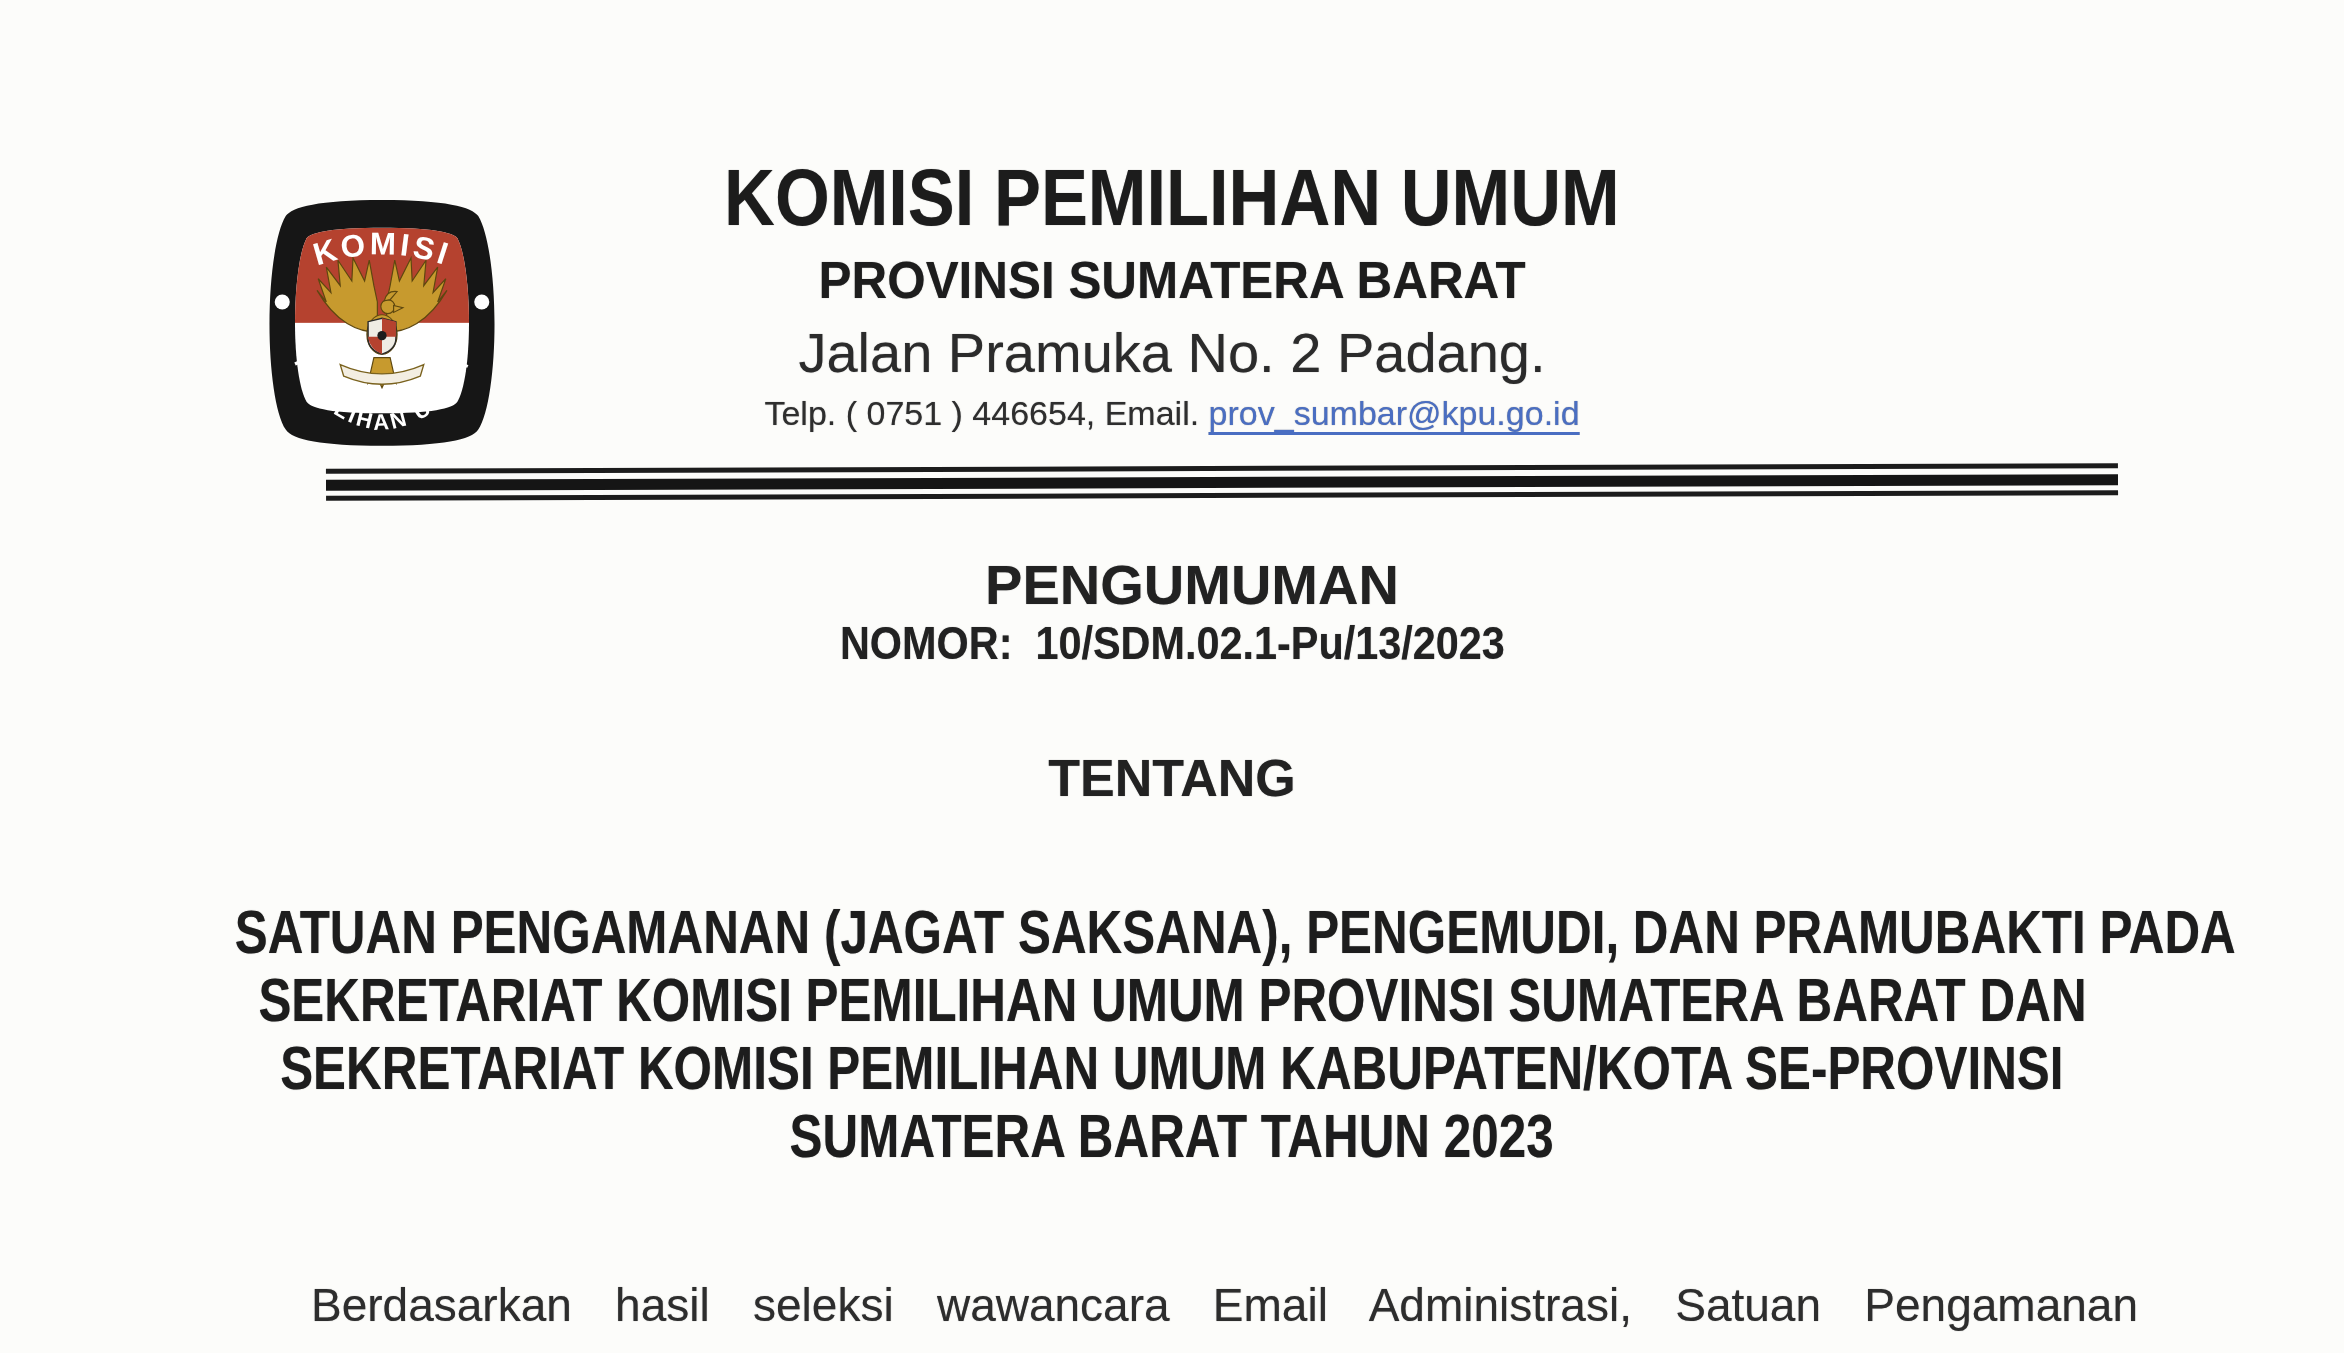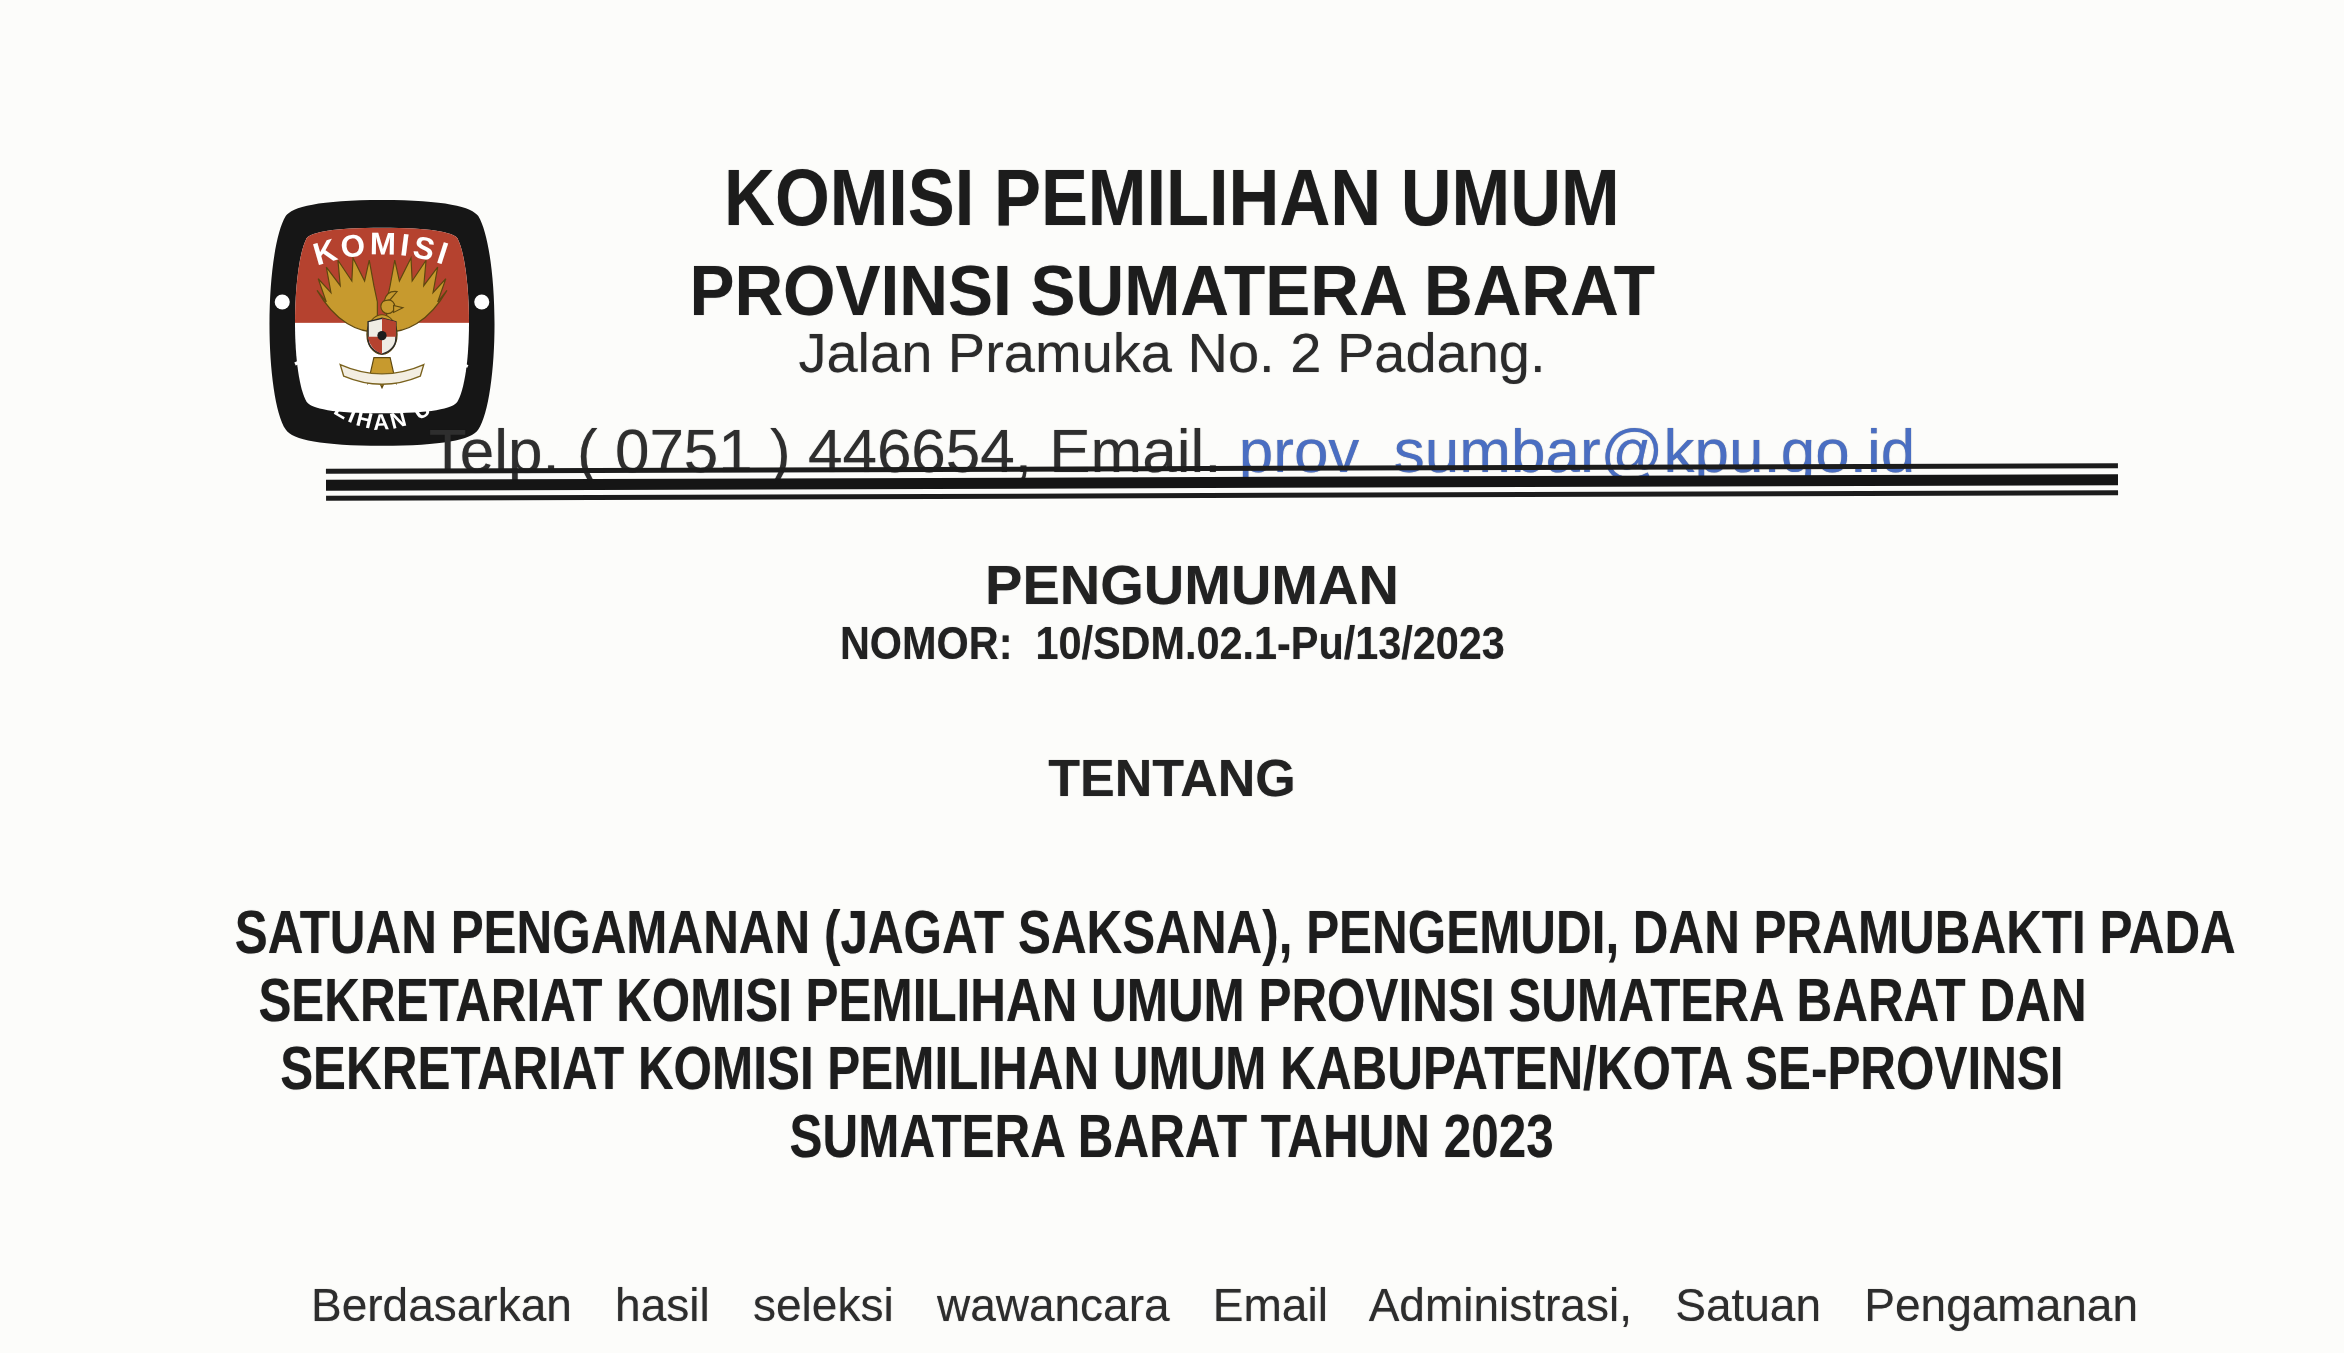--- a/index.html
+++ b/index.html
@@ -13,24 +13,24 @@
   
   .ink{text-shadow:0 0 1px rgba(35,35,35,.5);}
   .center-row{position:absolute;left:0;right:0;text-align:center;white-space:nowrap;}
   .squeeze{display:inline-block;white-space:pre;}
 
   .logo-wrap{position:absolute;left:266px;top:195px;width:232px;height:258px;}
   .logo-wrap svg{width:100%;height:100%;display:block;}
 
   .org-name{top:152px;font-size:80px;font-weight:bold;letter-spacing:0px;color:#1c1c1c;}
   .org-name .squeeze{transform:scaleX(.88);transform-origin:50% 50%;}
-  .org-unit{top:250px;font-size:71px;font-weight:bold;color:#1d1d1d;}
+  .org-unit{top:250px;font-size:52px;font-weight:bold;color:#1d1d1d;}
   .org-unit .squeeze{transform:scaleX(.95);transform-origin:50% 50%;}
   .addr1{top:320px;font-size:56px;color:#2b2b2b;}
-  .addr2{top:415px;font-size:62px;color:#2e2e2e;}
+  .addr2{top:394px;font-size:34px;color:#2e2e2e;}
   .email-link{color:#4a6ec2;text-decoration:underline;text-underline-offset:7px;text-decoration-thickness:3px;cursor:pointer;}
 
   .rule{position:absolute;left:326px;top:466px;width:1792px;transform:rotate(-.18deg);}
   .rule .r1{height:5px;background:#1c1c1c;}
   .rule .g1{height:6px;}
   .rule .r2{height:11px;background:#151515;}
   .rule .g2{height:5px;}
   .rule .r3{height:5px;background:#1c1c1c;}
 
   .pengumuman{top:552px;font-size:56px;font-weight:bold;color:#222;padding-left:40px;}

